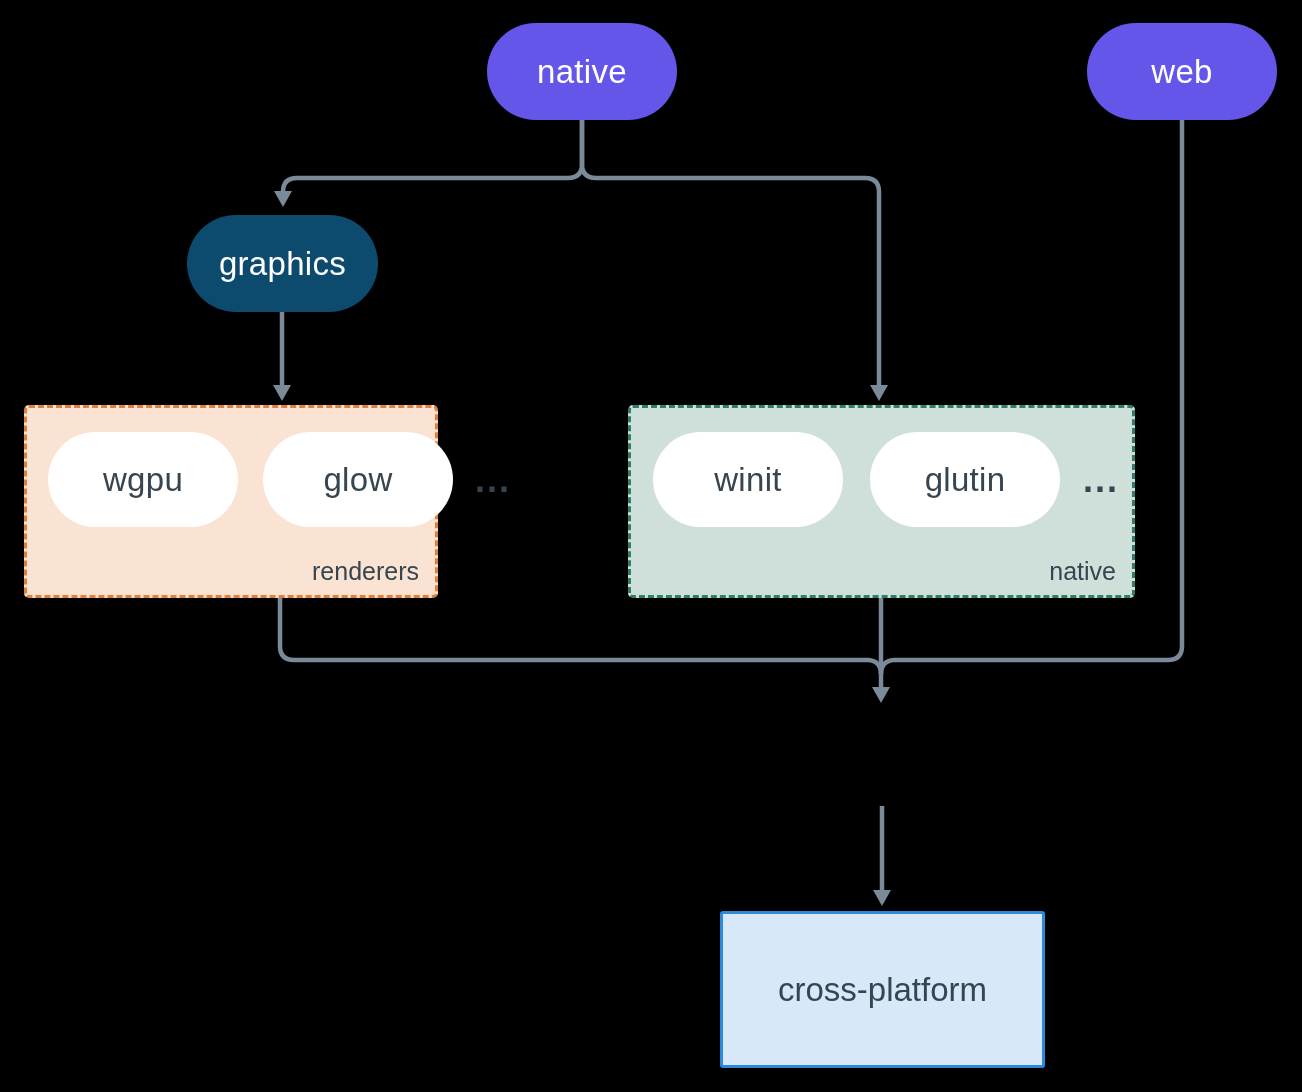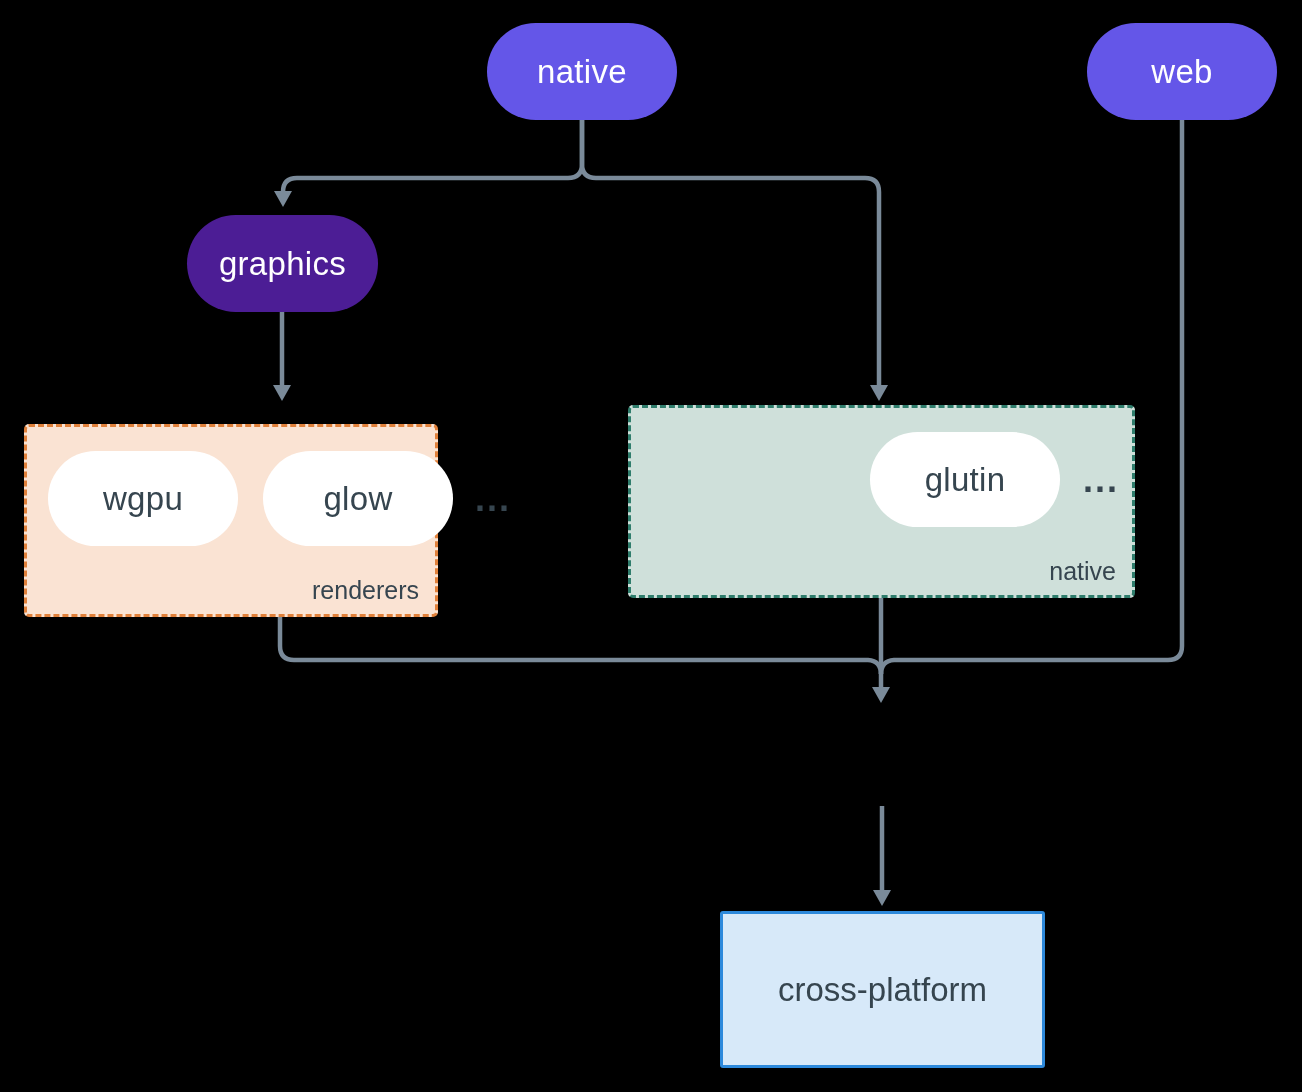--- a/index.html
+++ b/index.html
@@ -46,21 +46,21 @@
   .pill-native   { left: 487px;  top: 23px;  width: 190px; height: 97px; }
   .pill-web      { left: 1087px; top: 23px;  width: 190px; height: 97px; }
   .pill-graphics { left: 187px;  top: 215px; width: 191px; height: 97px; }
   .pill-iced     { left: 787px;  top: 708px; width: 190px; height: 95px; }
   .group {
     position: absolute;
     box-sizing: border-box;
     border: 3px dashed;
     border-radius: 5px;
   }
-  .group-renderers { left: 24px;  top: 424px; width: 414px; height: 193px; }
+  .group-renderers { left: 24px;  top: 405px; width: 414px; height: 193px; }
   .group-shells    { left: 628px; top: 405px; width: 507px; height: 193px; }
   .group .pill { width: 190px; height: 95px; top: 24px; }
   .group-renderers .pill-a { left: 21px; }
   .group-renderers .pill-b { left: 236px; }
   .group-shells .pill-a    { left: 22px; }
   .group-shells .pill-b    { left: 239px; }
   .ellipsis {
     position: absolute;
     top: 24px;
     height: 95px;
@@ -118,36 +118,39 @@
   </svg>
 
   <div class="pill colored pill-native" style="background-color: rgb(100, 86, 232);">
     <span>native</span>
   </div>
 
   <div class="pill colored pill-web" style="background-color: rgb(100, 86, 232); justify-content: center;">
     <span>web</span>
   </div>
 
-  <div class="pill colored pill-graphics" style="background-color: #4c1d95;">
+  <div class="pill colored pill-graphics" style="background-color: #0c4a6e;">
     <span>graphics</span>
   </div>
 
   <div class="group group-renderers" style="background-color: rgb(250, 227, 211); border-color: rgb(224, 129, 59);">
     <div class="pill white pill-a">
       <span>wgpu</span>
     </div>
     <div class="pill white pill-b">
       <span>glow</span>
     </div>
     <span class="ellipsis">...</span>
     <span class="group-label">renderers</span>
   </div>
 
   <div class="group group-shells" style="background-color: rgb(207, 224, 218); border-color: rgb(47, 125, 108);">
+    <div class="pill white pill-a">
+      <span>winit</span>
+    </div>
     <div class="pill white pill-b">
       <span>glutin</span>
     </div>
     <span class="ellipsis">...</span>
     <span class="group-label">native</span>
   </div>
 
 
   <div class="appbox" style="background-color: rgb(215, 233, 249); border-color: rgb(45, 137, 219);">
     <div>cross-platform</div>

